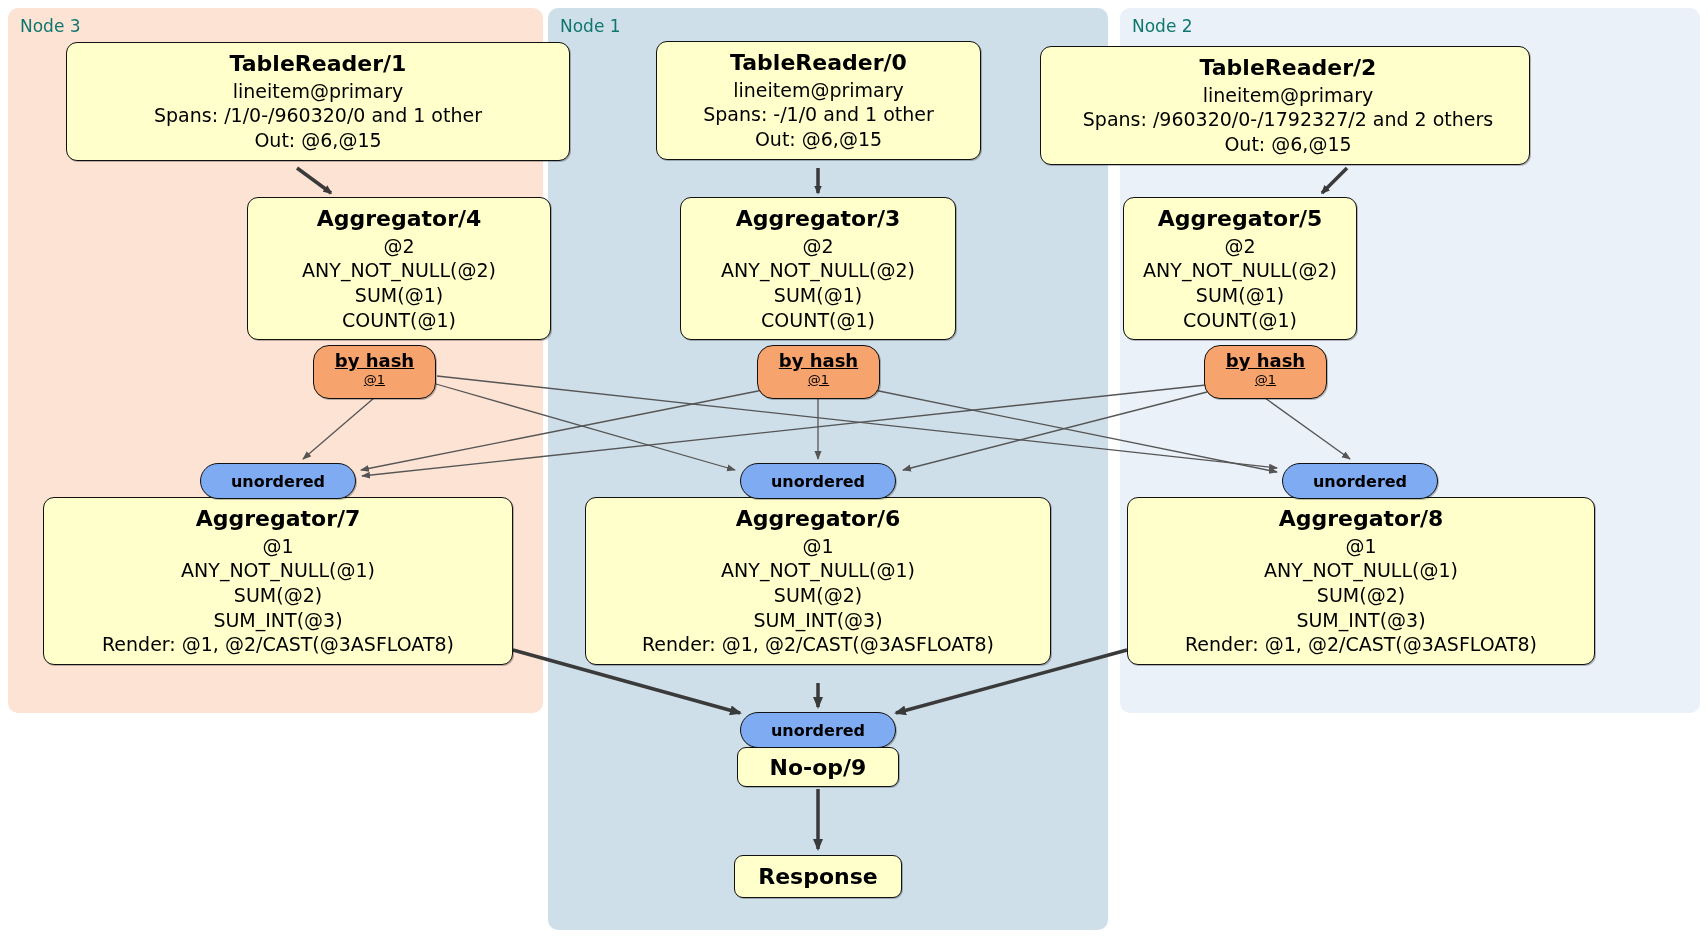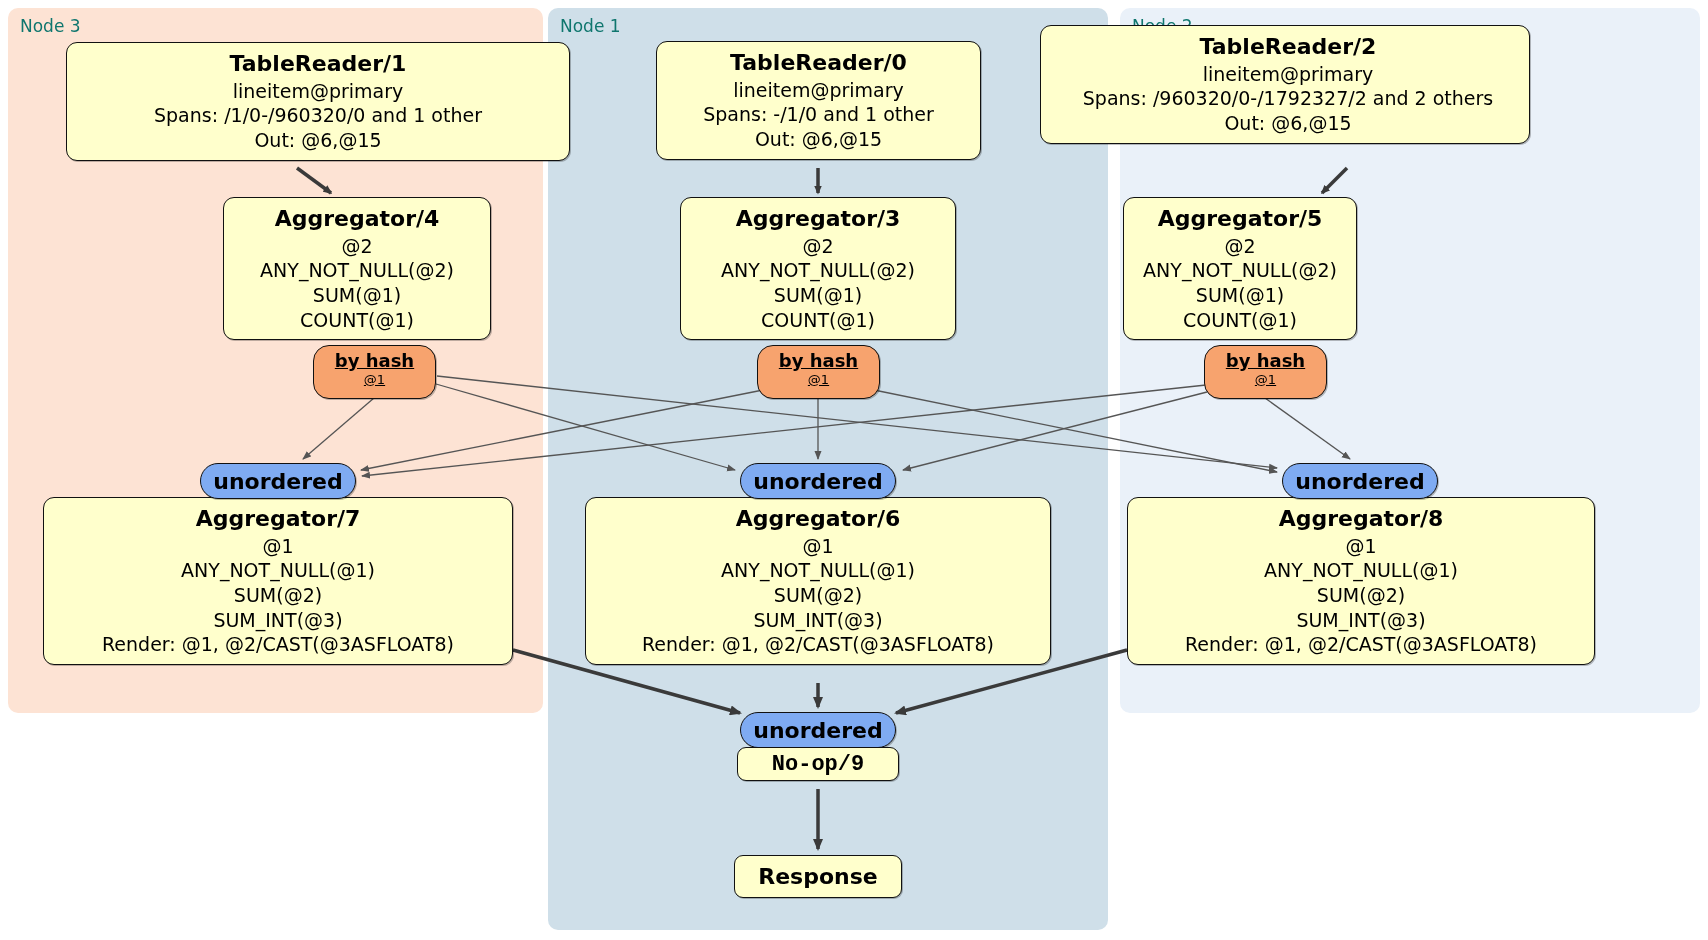--- a/index.html
+++ b/index.html
@@ -21,21 +21,21 @@
     position:absolute;z-index:3;background:#f7a36e;border:1.6px solid #111;
     border-radius:16px;text-align:center;width:123px;height:54px;box-sizing:border-box;
     padding-top:4px;box-shadow:1px 1px 0 rgba(0,0,0,0.25);text-decoration:underline;
   }
   .router-label{font-size:18px;font-weight:bold;line-height:1.2;}
   .router-detail{font-size:13px;line-height:1.2;}
   .sync{
     position:absolute;z-index:3;background:#7fabf2;border:1.6px solid #111;
     border-radius:18px;width:156px;height:36px;box-sizing:border-box;
     display:flex;align-items:center;justify-content:center;
-    font-size:22px;font-weight:bold;box-shadow:1px 1px 0 rgba(0,0,0,0.25);
+    font-size:16px;font-weight:bold;box-shadow:1px 1px 0 rgba(0,0,0,0.25);
   }
   .mini{
     position:absolute;z-index:3;background:#ffffcc;border:1.6px solid #111;
     border-radius:9px;display:flex;align-items:center;justify-content:center;
     font-size:22px;font-weight:bold;box-sizing:border-box;
     box-shadow:1px 1px 0 rgba(0,0,0,0.25);
   }
 </style>
 </head>
 <body>
@@ -87,21 +87,21 @@
       <line x1="818" y1="789" x2="818" y2="849" marker-end="url(#arrow-big2)"></line>
     </g>
   </svg>
 
   <div class="proc" style="left:66px;top:42px;width:504px;">
     <div class="proc-title">TableReader/1</div>
     <div class="proc-line">lineitem@primary</div>
     <div class="proc-line">Spans: /1/0-/960320/0 and 1 other</div>
     <div class="proc-line">Out: @6,@15</div>
   </div>
-  <div class="proc" style="left:223px;top:197px;width:268px;">
+  <div class="proc" style="left:247px;top:197px;width:304px;">
     <div class="proc-title">Aggregator/4</div>
     <div class="proc-line">@2</div>
     <div class="proc-line">ANY_NOT_NULL(@2)</div>
     <div class="proc-line">SUM(@1)</div>
     <div class="proc-line">COUNT(@1)</div>
   </div>
   <div class="router" style="left:313px;top:345px;">
     <div class="router-label">by hash</div>
     <div class="router-detail">@1</div>
   </div>
@@ -135,21 +135,21 @@
   <div class="sync" style="left:740px;top:463px;">unordered</div>
   <div class="proc" style="left:585px;top:497px;width:466px;">
     <div class="proc-title">Aggregator/6</div>
     <div class="proc-line">@1</div>
     <div class="proc-line">ANY_NOT_NULL(@1)</div>
     <div class="proc-line">SUM(@2)</div>
     <div class="proc-line">SUM_INT(@3)</div>
     <div class="proc-line">Render: @1, @2/CAST(@3ASFLOAT8)</div>
   </div>
 
-  <div class="proc" style="left:1040px;top:25px;width:490px;padding-left:14px;">
+  <div class="proc" style="left:1040px;top:46px;width:490px;padding-left:14px;">
     <div class="proc-title">TableReader/2</div>
     <div class="proc-line">lineitem@primary</div>
     <div class="proc-line">Spans: /960320/0-/1792327/2 and 2 others</div>
     <div class="proc-line">Out: @6,@15</div>
   </div>
   <div class="proc" style="left:1123px;top:197px;width:234px;">
     <div class="proc-title">Aggregator/5</div>
     <div class="proc-line">@2</div>
     <div class="proc-line">ANY_NOT_NULL(@2)</div>
     <div class="proc-line">SUM(@1)</div>
@@ -163,16 +163,16 @@
   <div class="proc" style="left:1127px;top:497px;width:468px;">
     <div class="proc-title">Aggregator/8</div>
     <div class="proc-line">@1</div>
     <div class="proc-line">ANY_NOT_NULL(@1)</div>
     <div class="proc-line">SUM(@2)</div>
     <div class="proc-line">SUM_INT(@3)</div>
     <div class="proc-line">Render: @1, @2/CAST(@3ASFLOAT8)</div>
   </div>
 
   <div class="sync" style="left:740px;top:712px;">unordered</div>
-  <div class="mini" style="left:737px;top:747px;width:162px;height:34px;font-family:Liberation Mono, monospace;">No-op/9</div>
+  <div class="mini" style="left:737px;top:747px;width:162px;height:40px;">No-op/9</div>
   <div class="mini" style="left:734px;top:855px;width:168px;height:43px;">Response</div>
 
 </div>
 
 </body></html>

